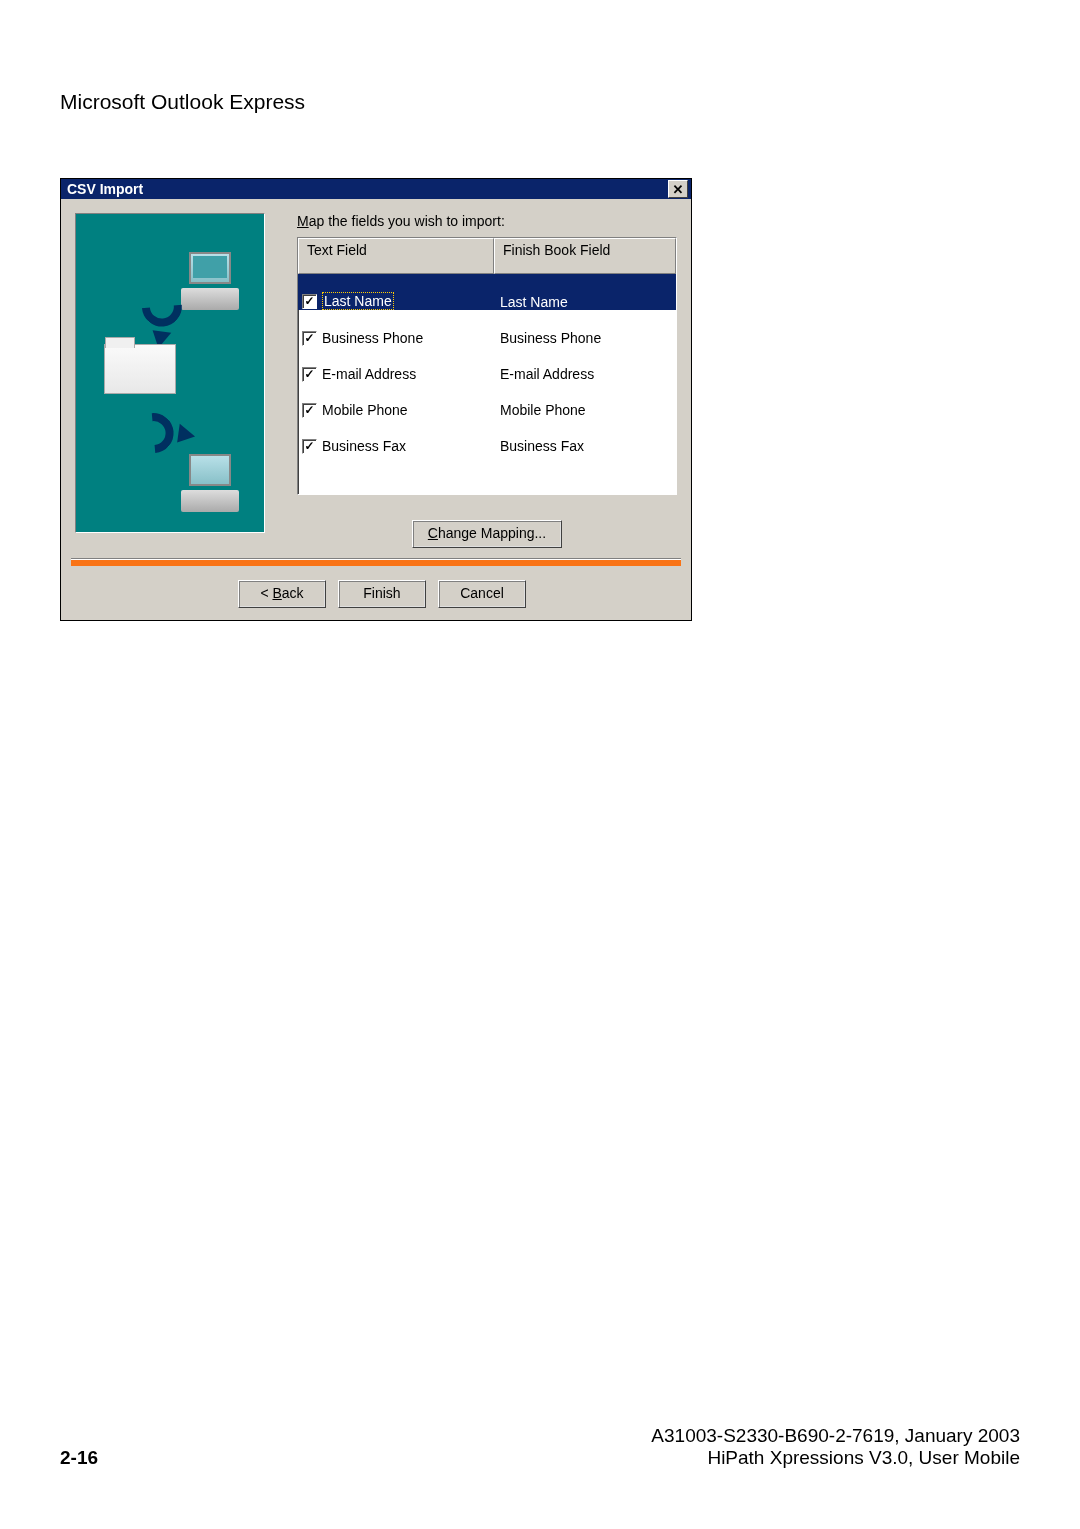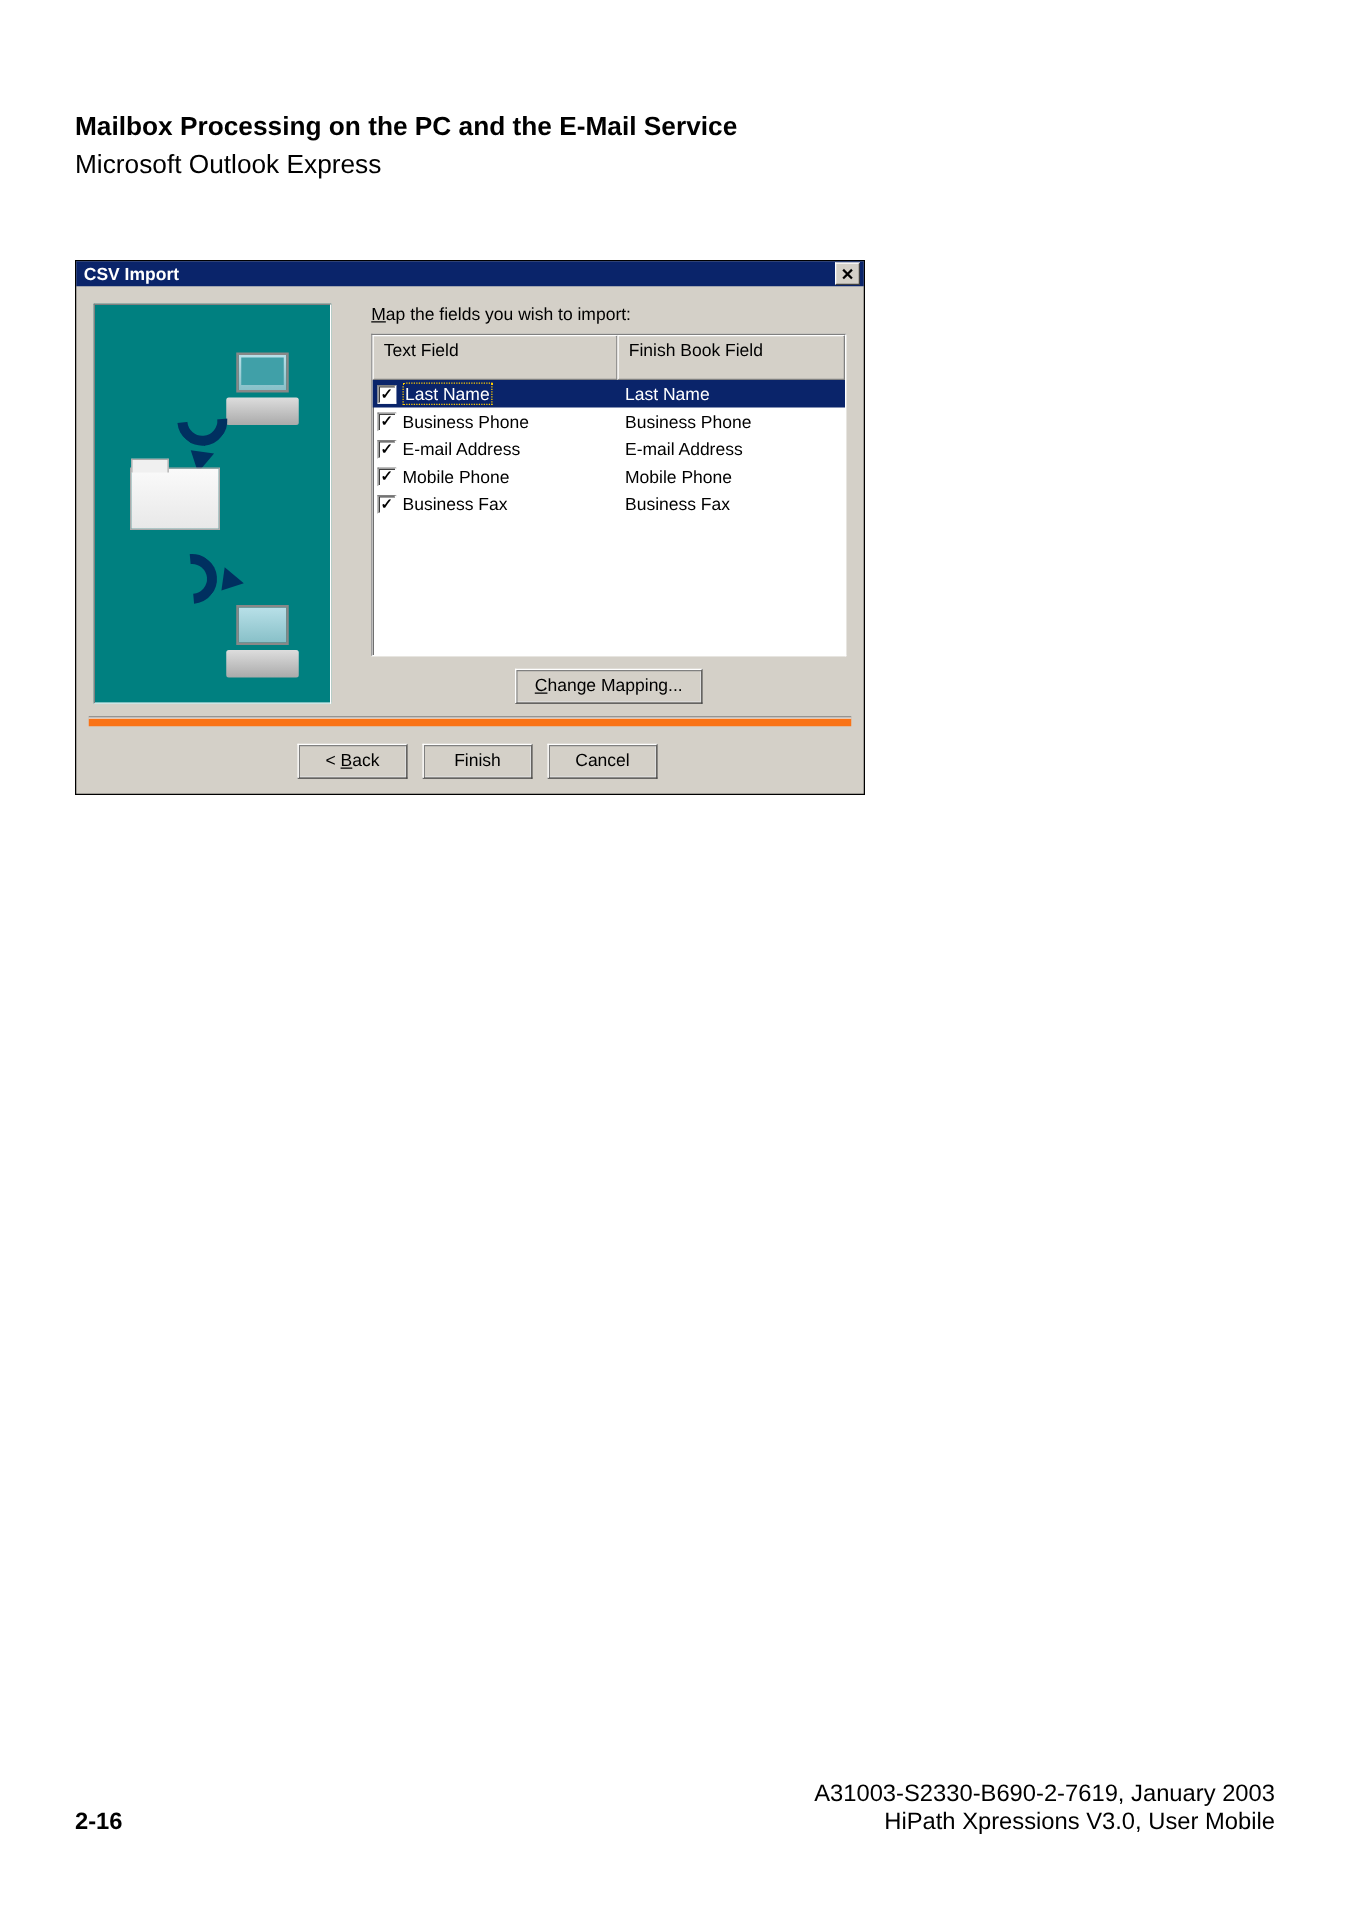--- a/index.html
+++ b/index.html
@@ -151,22 +151,22 @@
     border-top: 1px solid #fff;
     border-left: 1px solid #fff;
     border-right: 1px solid #808080;
     border-bottom: 1px solid #808080;
     padding: 3px 8px;
     height: 36px;
   }
   .hcell.c1 { width: 196px; }
   .hcell.c2 { flex: 1; }
   .list-row {
-    height: 22px;
-    align-items: center;
+    height: 36px;
+    align-items: flex-end;
   }
   .list-row.selected {
     background: #0a246a;
     color: #fff;
   }
   .cell1 {
     width: 196px;
     display: flex;
     align-items: center;
     padding-left: 4px;
@@ -190,21 +190,21 @@
     font-size: 12px;
     color: #000;
     flex-shrink: 0;
   }
   .chk::after { content: '✓'; font-weight: bold; line-height: 1; }
   .list-row.selected .cell1 .txtspan {
     border: 1px dotted #ffcc00;
     padding: 0 1px;
   }
   .change-row {
-    margin-top: 10px;
+    margin-top: 25px;
     display: flex;
     justify-content: center;
   }
   .win-btn {
     background: #d4d0c8;
     border-top: 1px solid #fff;
     border-left: 1px solid #fff;
     border-right: 1px solid #404040;
     border-bottom: 1px solid #404040;
     box-shadow: 1px 1px 0 #808080 inset, -1px -1px 0 #dfdfdf inset;
@@ -246,21 +246,20 @@
     font-size: 19px;
     color: #000;
   }
   .page-footer .right { text-align: right; }
   .page-num { font-weight: bold; }
 </style>
 </head>
 <body>
 
 <div class="page">
-  <div class="heading-bold">Mailbox Processing on the PC and the E-Mail Service</div>
   <div class="heading-italic">Microsoft Outlook Express</div>
 
   <div class="dialog">
     <div class="titlebar">
       <span class="titlebar-text">CSV Import</span>
       <span class="close-btn">✕</span>
     </div>
 
     <div class="dialog-body">
       <div class="sidebar-img">

